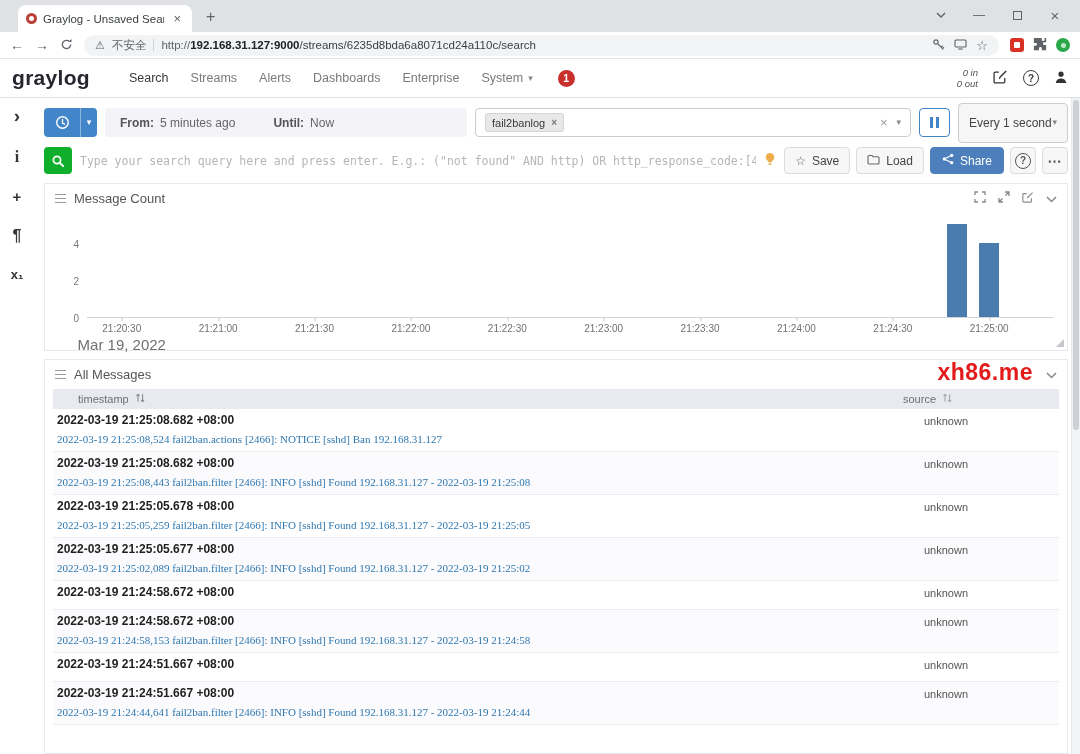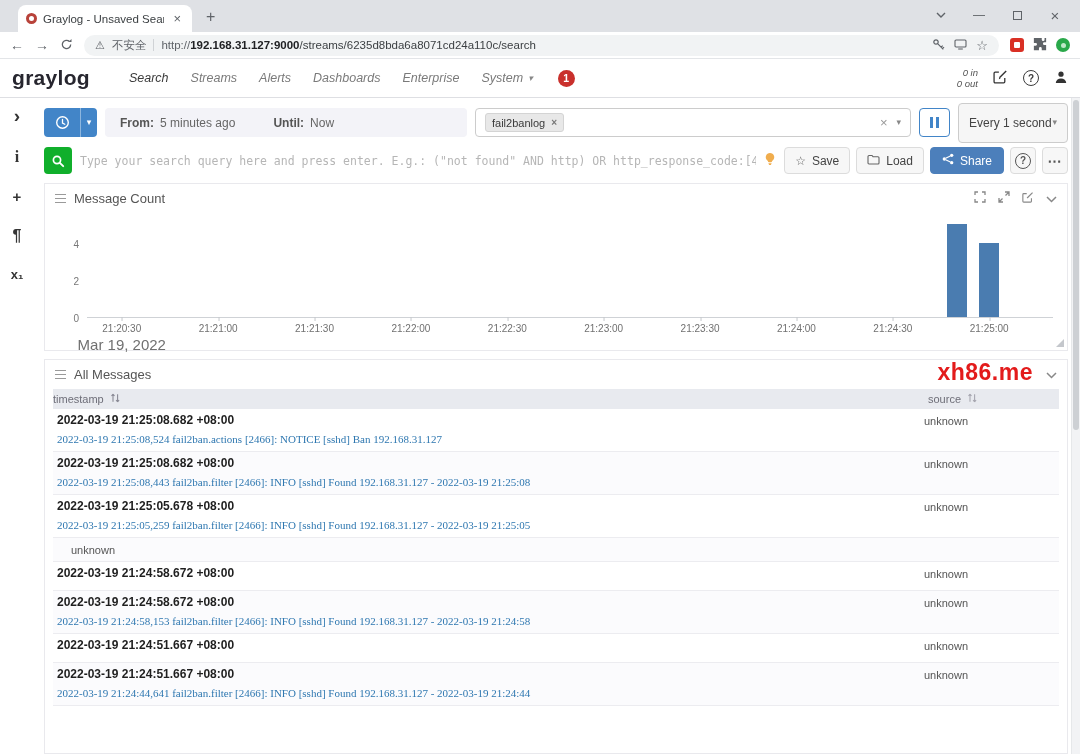--- a/index.html
+++ b/index.html
@@ -30,21 +30,21 @@
   .omni-right{display:flex;align-items:center;gap:9px;margin-left:auto;}
   .ext-area{display:flex;align-items:center;gap:9px;}
   .ext-red{width:14px;height:14px;border-radius:3px;background:#d93025;display:flex;align-items:center;justify-content:center;}
   .ext-red i{width:6px;height:6px;background:#fff;border-radius:1px;display:block;}
   .ext-green{width:14px;height:14px;border-radius:50%;background:#2aa84a;display:flex;align-items:center;justify-content:center;}
   .ext-green i{width:5px;height:5px;background:#bfe8c8;border-radius:50%;display:block;}
 
   
   .gl-navbar{height:39px;background:#fff;border-bottom:1px solid #dedfe3;display:flex;align-items:center;padding:0 12px;flex:none;box-shadow:0 1px 2px rgba(0,0,0,0.05);}
   .gl-logo{font-size:21px;font-weight:bold;color:#27262f;letter-spacing:.3px;margin-right:28px;}
-  .gl-nav-items{display:flex;align-items:center;font-style:italic;}
+  .gl-nav-items{display:flex;align-items:center;}
   .gl-nav-item{padding:0 11px;font-size:12.5px;color:#7a7a7a;display:flex;align-items:center;gap:5px;}
   .gl-nav-item.active{color:#3a3a3a;}
   .caret{font-size:9px;color:#888;line-height:1;}
   .badge{width:17px;height:17px;border-radius:50%;background:#c9302c;color:#fff;font-size:10.5px;font-weight:bold;display:flex;align-items:center;justify-content:center;margin-left:14px;}
   .gl-right{margin-left:auto;display:flex;align-items:center;gap:15px;}
   .throughput{font-size:9.5px;color:#555;text-align:right;line-height:1.2;font-style:italic;}
   .help-circle{width:16px;height:16px;border:1.5px solid #3c3c3c;border-radius:50%;color:#3c3c3c;font-size:10px;font-weight:bold;display:flex;align-items:center;justify-content:center;}
 
   
   .gl-body{flex:1;display:flex;position:relative;overflow:hidden;background:#fff;}
@@ -100,21 +100,21 @@
   .ytick{position:absolute;right:calc(100% + 8px);font-size:10px;color:#777;transform:translateY(50%);}
   .xtrack{position:absolute;top:100%;left:3.6%;width:89.8%;height:14px;padding-top:6px;}
   .xtick{position:absolute;transform:translateX(-50%);font-size:10px;color:#707070;white-space:nowrap;top:6px;}
   .xtick::before{content:'';position:absolute;top:-6px;left:50%;width:1px;height:4px;background:#c5c8cc;}
   .x-date{position:absolute;left:0;top:19px;transform:translateX(-50%);font-size:15px;color:#707070;white-space:nowrap;}
   .bar{position:absolute;bottom:0;width:20px;}
   .resize-handle{position:absolute;right:3px;bottom:3px;width:0;height:0;border-left:8px solid transparent;border-bottom:8px solid #c4c7cc;}
 
   .widget-messages{flex:1;display:flex;flex-direction:column;overflow:hidden;margin-bottom:0;}
   .watermark{position:absolute;top:-1px;right:34px;font-size:23px;font-weight:bold;color:#e31b1b;z-index:9;letter-spacing:.5px;}
-  .msg-table-head{display:flex;background:#e8eaef;padding:4px 0;font-size:11px;color:#6e6e78;margin:3px 8px 0;align-items:center;}
+  .msg-table-head{display:flex;background:#e8eaef;padding:4px 25px;font-size:11px;color:#6e6e78;margin:3px 8px 0;align-items:center;}
   .col-ts{flex:1;display:flex;align-items:center;gap:6px;}
   .col-src{width:145px;display:flex;align-items:center;gap:6px;padding-left:14px;}
   .msg-rows{overflow:hidden;flex:1;margin:0 8px;}
   .msg-row{display:flex;padding:4px 4px 5px;border-bottom:1px solid #ececf0;}
   .msg-row:nth-child(even){background:#fbfbfd;}
   .msg-main{flex:1;min-width:0;}
   .msg-ts{font-weight:bold;font-size:12px;color:#1f1f1f;line-height:15px;margin-bottom:4px;}
   .msg-text{font-family:Liberation Serif, serif;font-size:11px;color:#2e77b0;line-height:14px;white-space:nowrap;overflow:hidden;}
   .msg-source{width:145px;font-size:11px;color:#555;padding-left:14px;padding-top:2px;}
 
@@ -432,20 +432,24 @@
               <div class="msg-source">unknown</div>
             </div>
             <div class="msg-row">
               <div class="msg-main">
                 <div class="msg-ts">2022-03-19 21:25:05.678 +08:00</div>
                 <div class="msg-text">2022-03-19 21:25:05,259 fail2ban.filter [2466]: INFO [sshd] Found 192.168.31.127 - 2022-03-19 21:25:05</div>
               </div>
               <div class="msg-source">unknown</div>
             </div>
             <div class="msg-row">
+              <div class="msg-main">
+                <div class="msg-ts">2022-03-19 21:25:05.677 +08:00</div>
+                <div class="msg-text">2022-03-19 21:25:02,089 fail2ban.filter [2466]: INFO [sshd] Found 192.168.31.127 - 2022-03-19 21:25:02</div>
+              </div>
               <div class="msg-source">unknown</div>
             </div>
             <div class="msg-row">
               <div class="msg-main">
                 <div class="msg-ts">2022-03-19 21:24:58.672 +08:00</div>
               </div>
               <div class="msg-source">unknown</div>
             </div>
             <div class="msg-row">
               <div class="msg-main">

